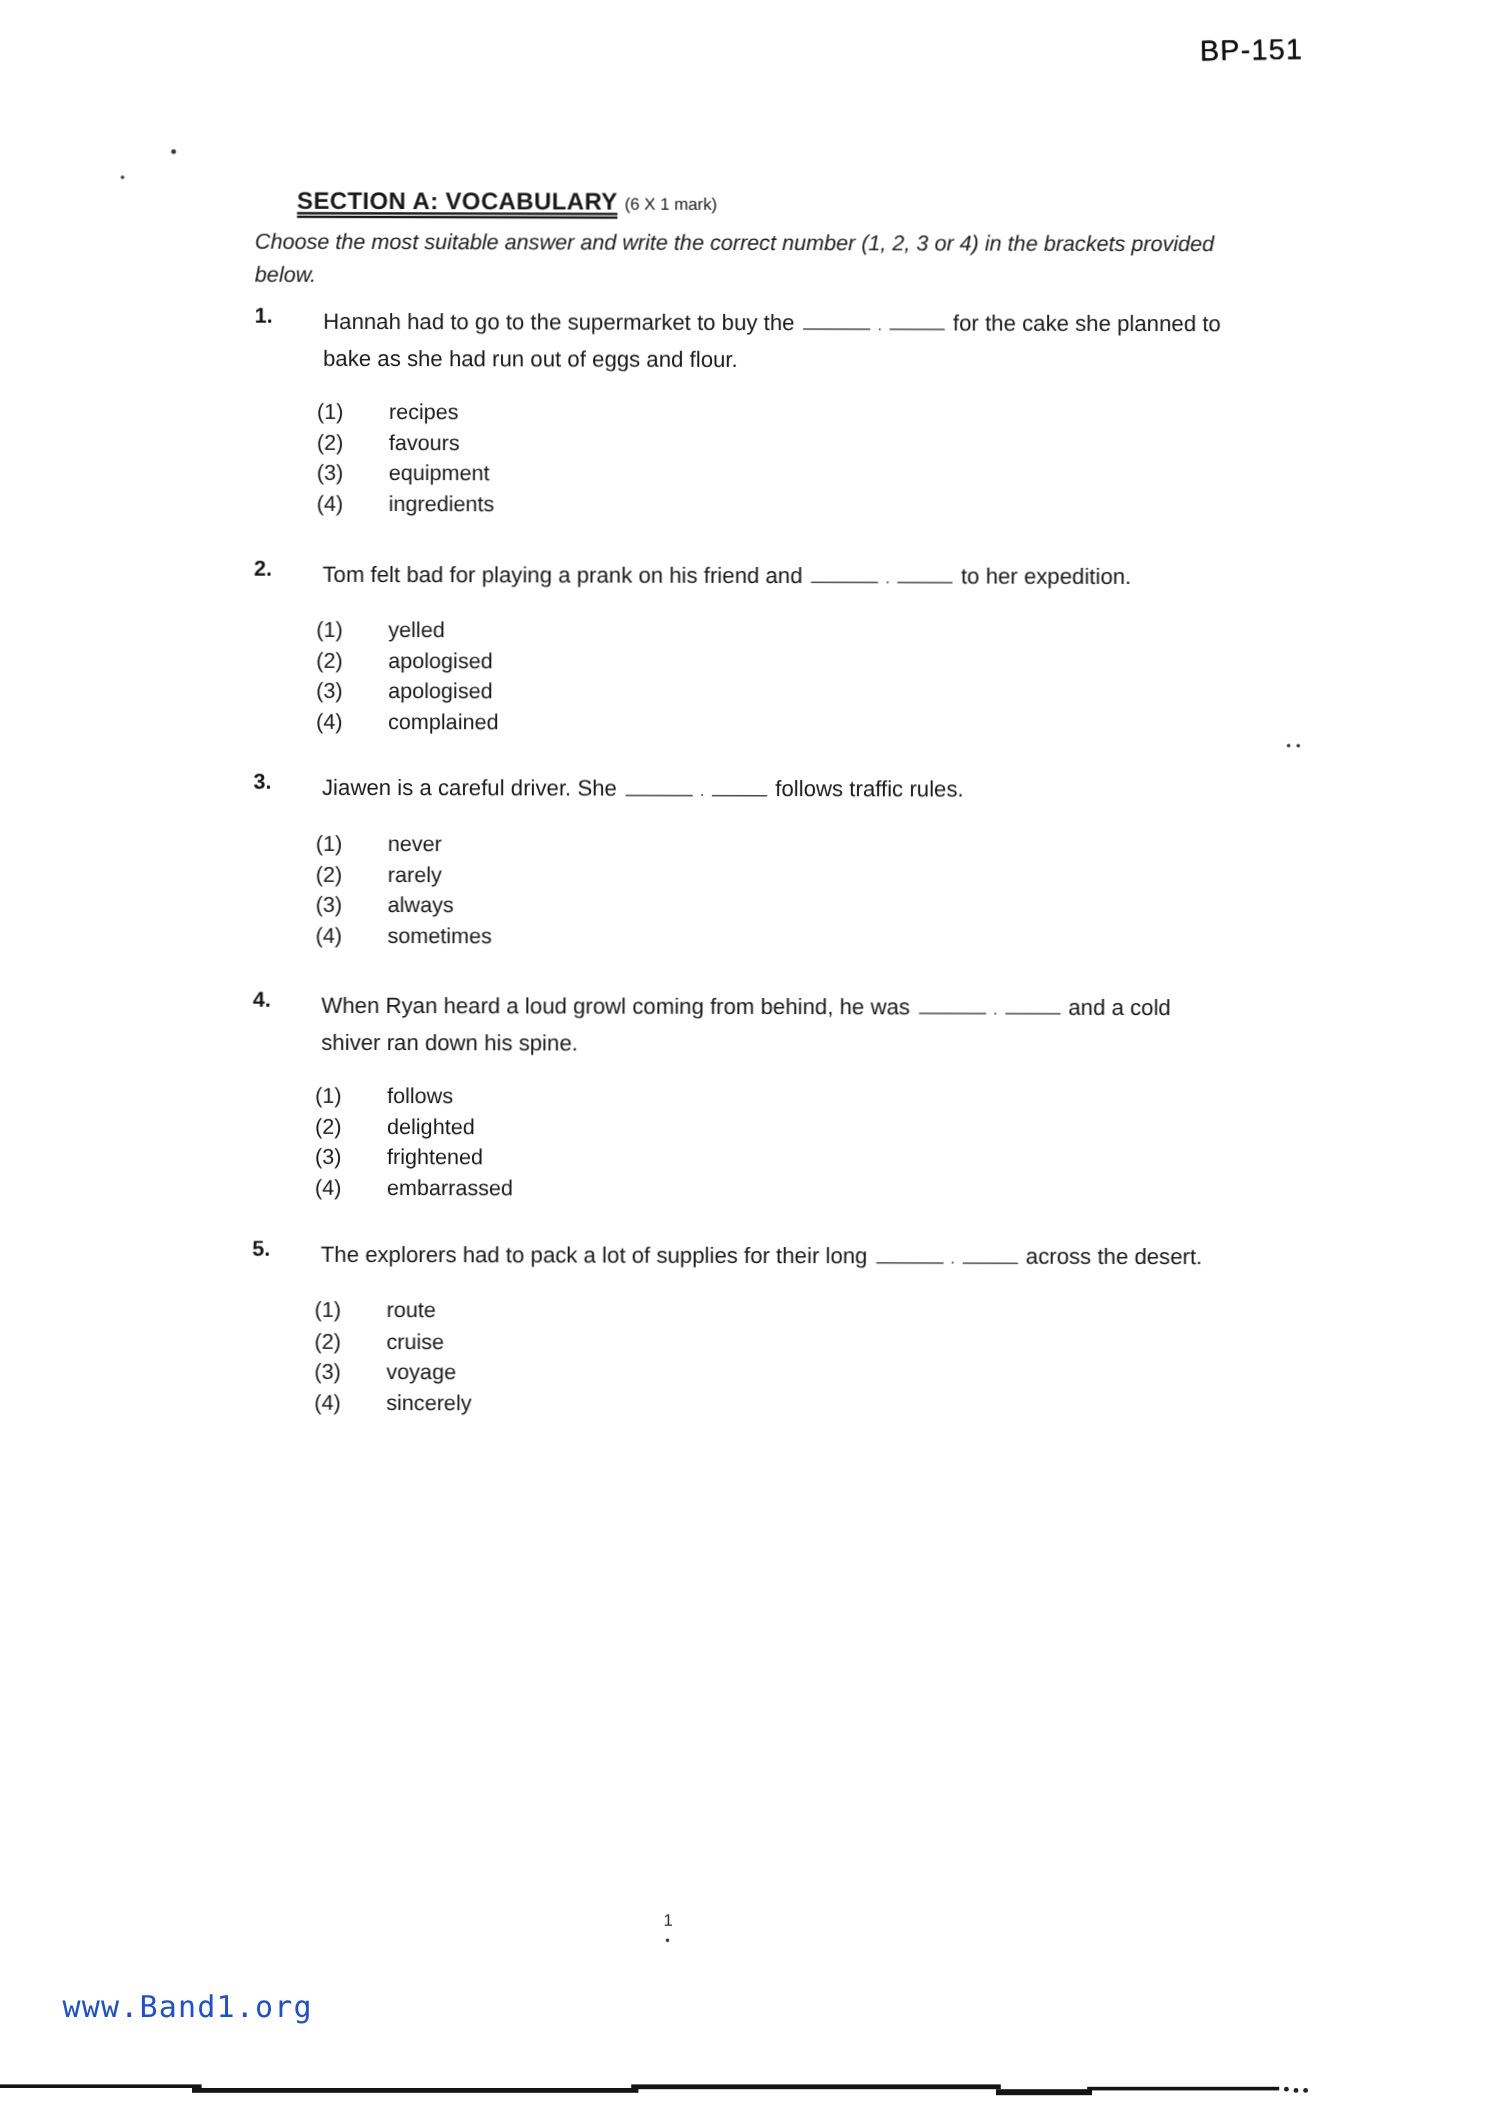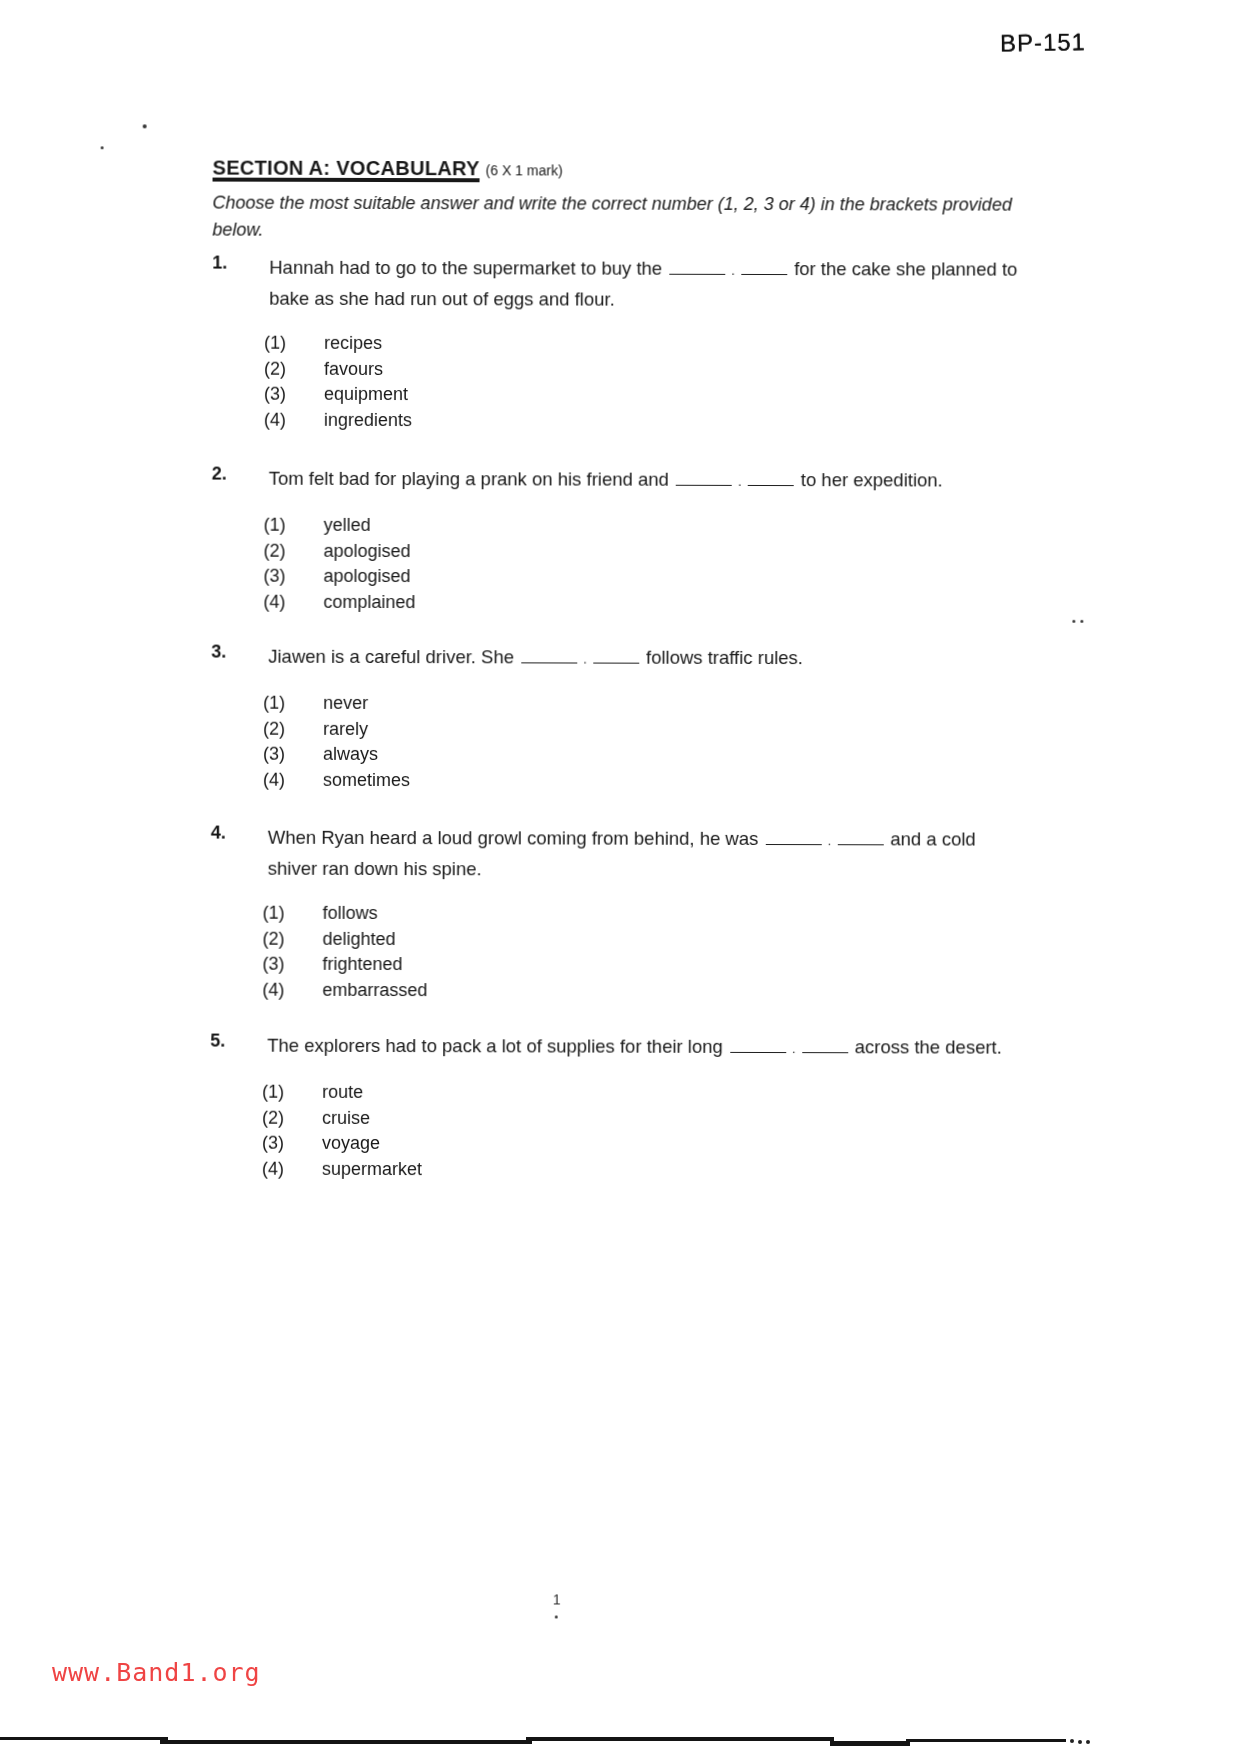--- a/index.html
+++ b/index.html
@@ -44,20 +44,21 @@
     font-size: 20px;
     line-height: 26px;
   }
   .section-title {
     font-weight: bold;
     letter-spacing: 0.3px;
     border-bottom: 2.6px solid #1c1c1c;
     padding-bottom: 1px;
     text-decoration: underline;
     text-underline-offset: 3px;
+    margin-left: 35px;
   }
   .section-marks {
     font-size: 14px;
     margin-left: 6px;
   }
   .instructions {
     margin-top: 7px;
     font-style: italic;
     font-size: 18px;
     line-height: 27px;
@@ -127,21 +128,21 @@
     font-size: 14px;
     color: #2e2e2e;
   }
   .watermark {
     position: absolute;
     left: 52px;
     top: 1658px;
     font-family: "DejaVu Sans Mono", "Liberation Mono", monospace;
     font-size: 25px;
     letter-spacing: 1px;
-    color: #ef4444;
+    color: #1d4ed8;
   }
   .edge-seg {
     position: absolute;
     background: #141414;
   }
   .es1 { left: 0;    top: 1737px; width: 168px; height: 3px; }
   .es2 { left: 160px; top: 1740px; width: 372px; height: 4px; }
   .es3 { left: 526px; top: 1737px; width: 308px; height: 4px; }
   .es4 { left: 830px; top: 1741px; width: 80px;  height: 5px; }
   .es5 { left: 906px; top: 1739px; width: 160px; height: 3px; }
@@ -297,21 +298,21 @@
       <div class="opt">
           <span class="optnum">(2)</span>
           <span class="optlabel">cruise</span>
         </div>
       <div class="opt">
           <span class="optnum">(3)</span>
           <span class="optlabel">voyage</span>
         </div>
       <div class="opt">
           <span class="optnum">(4)</span>
-          <span class="optlabel">supermarket</span>
+          <span class="optlabel">sincerely</span>
         </div>
     </div>
   </div>
 
   <div class="page-num">1</div>
   <span class="speck sp5"></span>
 
 </div>
 
 <div class="watermark">www.Band1.org</div>

